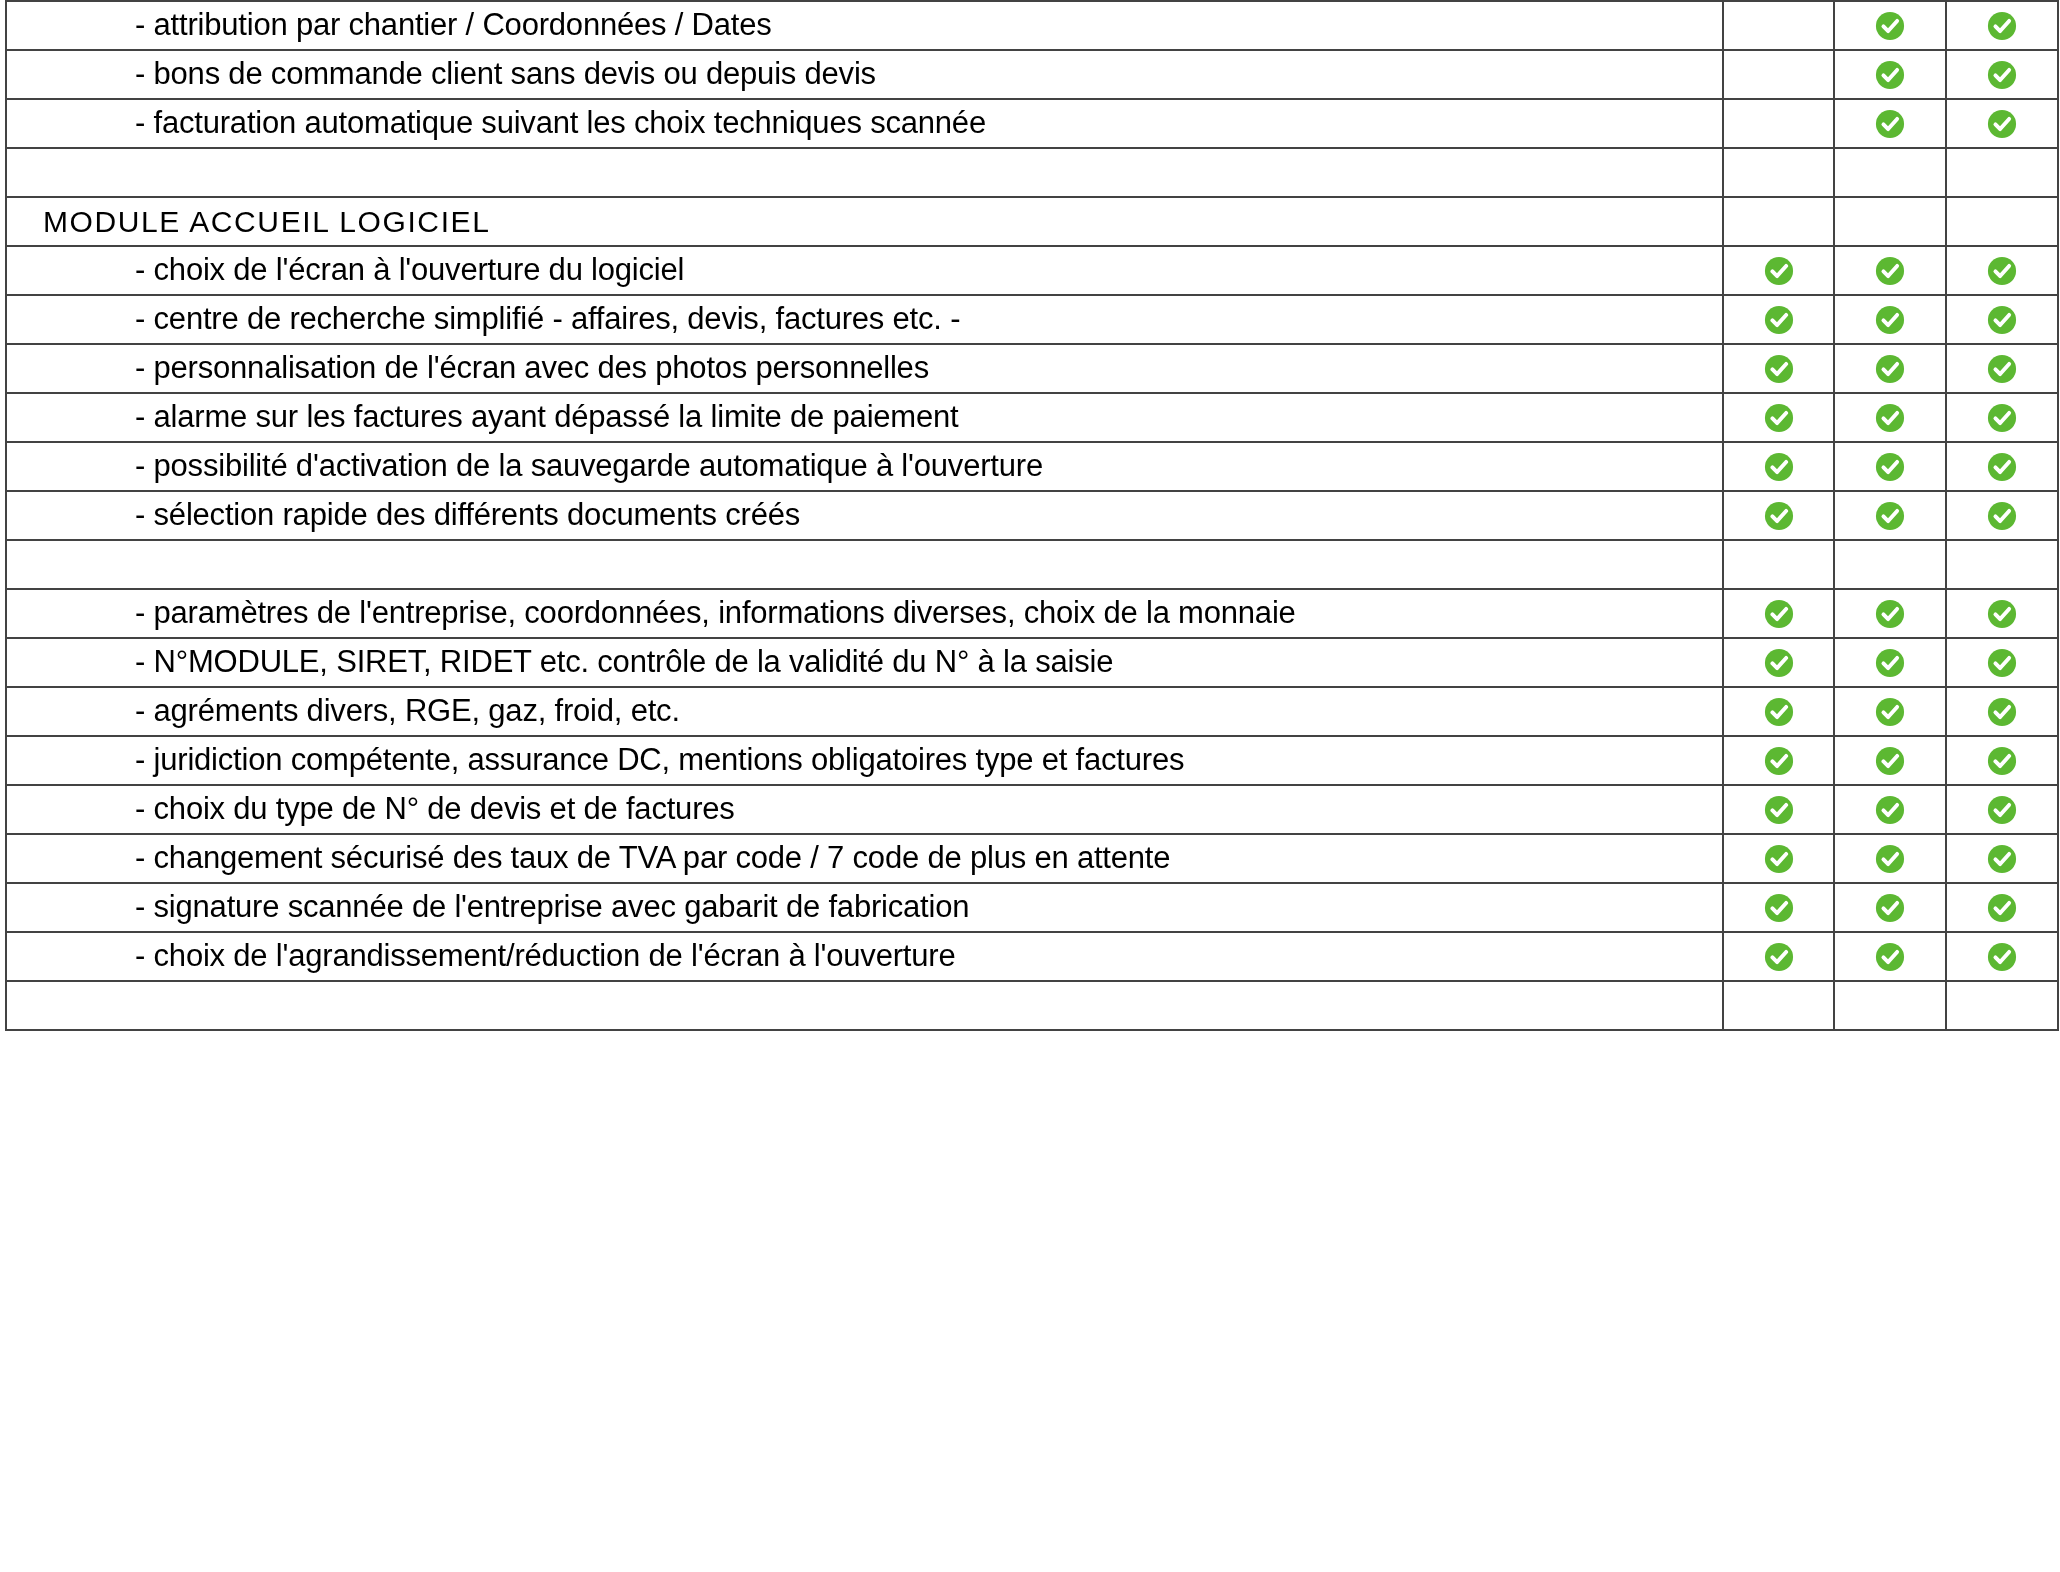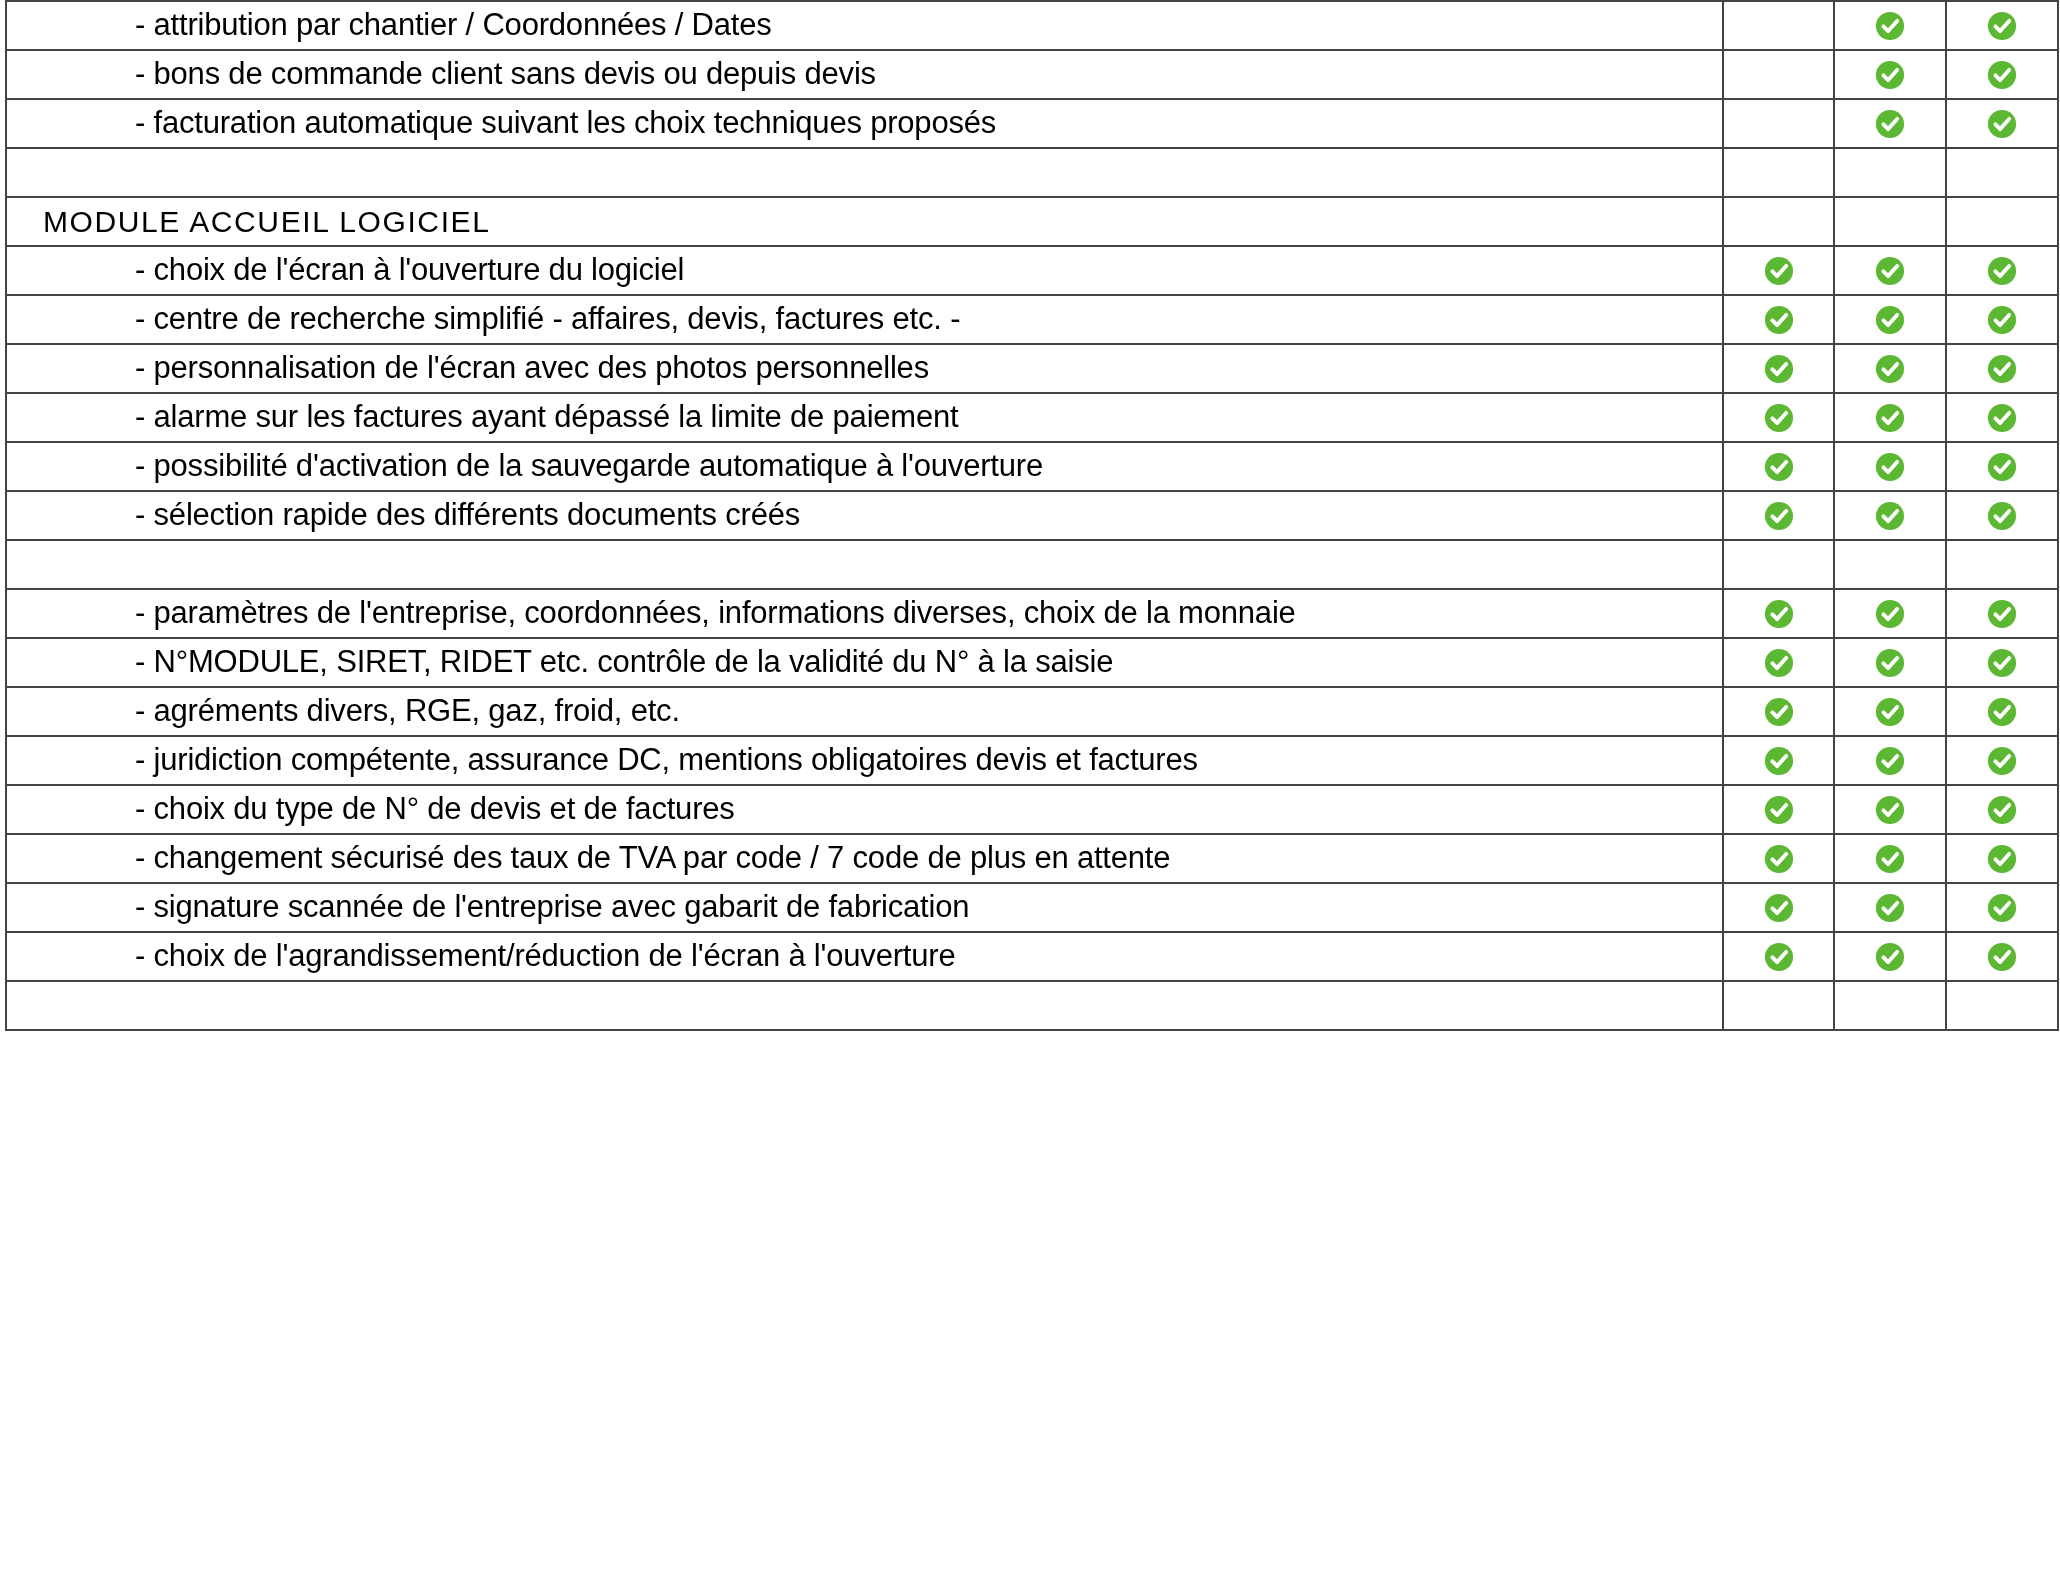--- a/index.html
+++ b/index.html
@@ -107,21 +107,21 @@
           <td class="check"><span class="tick"><svg width="30" height="30" viewBox="0 0 32 32" xmlns="http://www.w3.org/2000/svg">
                 <circle cx="16" cy="16" r="15" fill="#5cb832"></circle>
                 <path d="M9 16.4 L14 21.4 L23.6 10.6" fill="none" stroke="#ffffff" stroke-width="4.2" stroke-linecap="round" stroke-linejoin="round"></path>
               </svg></span></td>
           <td class="check"><span class="tick"><svg width="30" height="30" viewBox="0 0 32 32" xmlns="http://www.w3.org/2000/svg">
                 <circle cx="16" cy="16" r="15" fill="#5cb832"></circle>
                 <path d="M9 16.4 L14 21.4 L23.6 10.6" fill="none" stroke="#ffffff" stroke-width="4.2" stroke-linecap="round" stroke-linejoin="round"></path>
               </svg></span></td>
         </tr>
         <tr class="r-item">
-          <td class="label">- facturation automatique suivant les choix techniques proposés</td>
+          <td class="label">- facturation automatique suivant les choix techniques scannée</td>
           <td class="check"><span class="empty-cell"></span></td>
           <td class="check"><span class="tick"><svg width="30" height="30" viewBox="0 0 32 32" xmlns="http://www.w3.org/2000/svg">
                 <circle cx="16" cy="16" r="15" fill="#5cb832"></circle>
                 <path d="M9 16.4 L14 21.4 L23.6 10.6" fill="none" stroke="#ffffff" stroke-width="4.2" stroke-linecap="round" stroke-linejoin="round"></path>
               </svg></span></td>
           <td class="check"><span class="tick"><svg width="30" height="30" viewBox="0 0 32 32" xmlns="http://www.w3.org/2000/svg">
                 <circle cx="16" cy="16" r="15" fill="#5cb832"></circle>
                 <path d="M9 16.4 L14 21.4 L23.6 10.6" fill="none" stroke="#ffffff" stroke-width="4.2" stroke-linecap="round" stroke-linejoin="round"></path>
               </svg></span></td>
         </tr>
@@ -272,21 +272,21 @@
           <td class="check"><span class="tick"><svg width="30" height="30" viewBox="0 0 32 32" xmlns="http://www.w3.org/2000/svg">
                 <circle cx="16" cy="16" r="15" fill="#5cb832"></circle>
                 <path d="M9 16.4 L14 21.4 L23.6 10.6" fill="none" stroke="#ffffff" stroke-width="4.2" stroke-linecap="round" stroke-linejoin="round"></path>
               </svg></span></td>
           <td class="check"><span class="tick"><svg width="30" height="30" viewBox="0 0 32 32" xmlns="http://www.w3.org/2000/svg">
                 <circle cx="16" cy="16" r="15" fill="#5cb832"></circle>
                 <path d="M9 16.4 L14 21.4 L23.6 10.6" fill="none" stroke="#ffffff" stroke-width="4.2" stroke-linecap="round" stroke-linejoin="round"></path>
               </svg></span></td>
         </tr>
         <tr class="r-item">
-          <td class="label">- juridiction compétente, assurance DC, mentions obligatoires devis et factures</td>
+          <td class="label">- juridiction compétente, assurance DC, mentions obligatoires type et factures</td>
           <td class="check"><span class="tick"><svg width="30" height="30" viewBox="0 0 32 32" xmlns="http://www.w3.org/2000/svg">
                 <circle cx="16" cy="16" r="15" fill="#5cb832"></circle>
                 <path d="M9 16.4 L14 21.4 L23.6 10.6" fill="none" stroke="#ffffff" stroke-width="4.2" stroke-linecap="round" stroke-linejoin="round"></path>
               </svg></span></td>
           <td class="check"><span class="tick"><svg width="30" height="30" viewBox="0 0 32 32" xmlns="http://www.w3.org/2000/svg">
                 <circle cx="16" cy="16" r="15" fill="#5cb832"></circle>
                 <path d="M9 16.4 L14 21.4 L23.6 10.6" fill="none" stroke="#ffffff" stroke-width="4.2" stroke-linecap="round" stroke-linejoin="round"></path>
               </svg></span></td>
           <td class="check"><span class="tick"><svg width="30" height="30" viewBox="0 0 32 32" xmlns="http://www.w3.org/2000/svg">
                 <circle cx="16" cy="16" r="15" fill="#5cb832"></circle>

